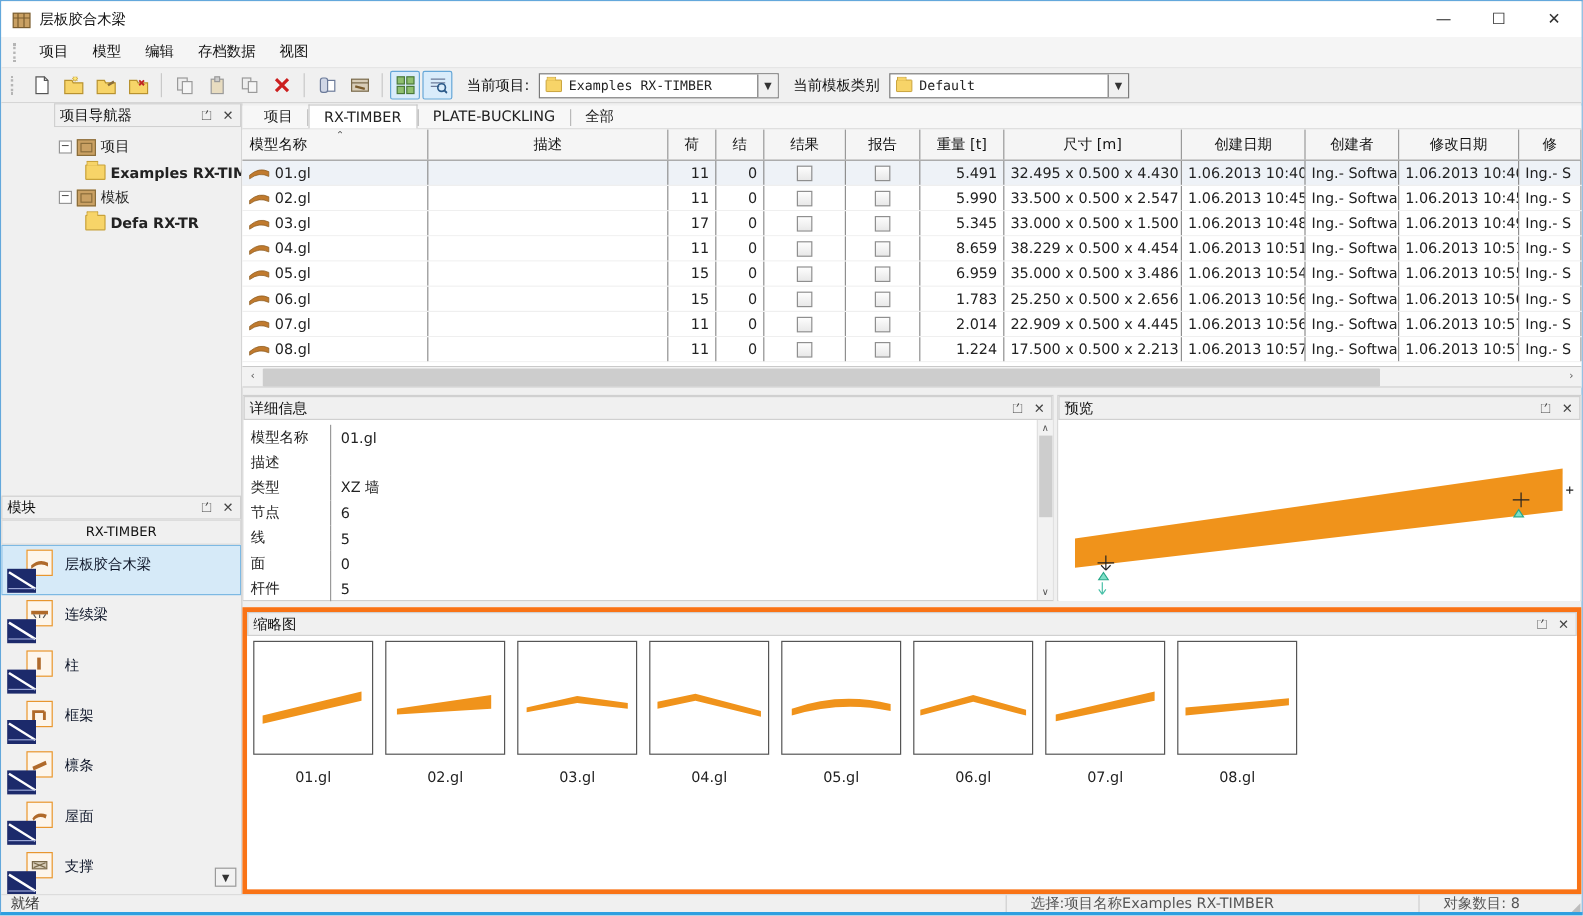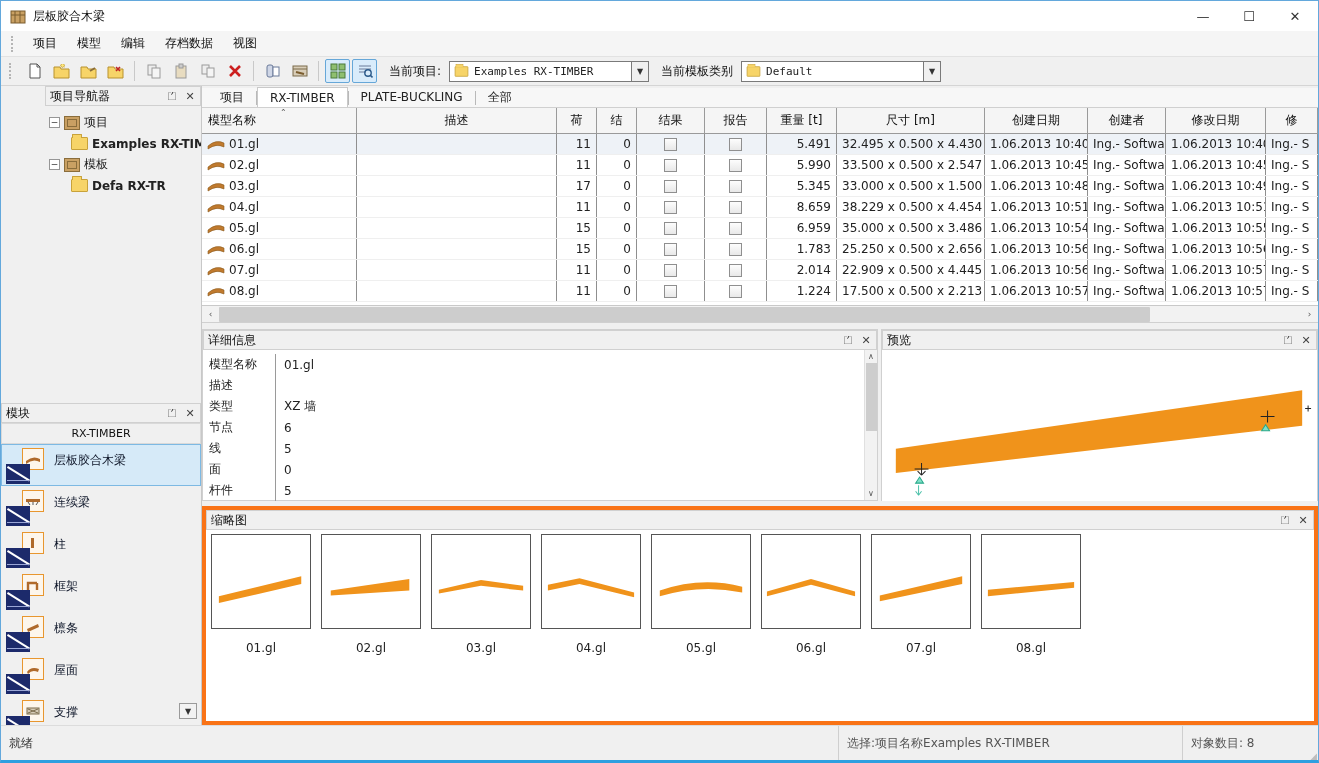--- a/index.html
+++ b/index.html
@@ -110,23 +110,23 @@
 
   
   .thumbs-panel { flex:1 1 auto; display:flex; flex-direction:column; margin-top:5px; background:#fff; border:4px solid #f97316; min-height:0; }
   .thumbs-body { flex:1; background:#fff; padding:4px 0 0 5px; display:flex; gap:10px; align-items:flex-start; overflow:hidden; }
   .thumb-card { width:100px; flex:0 0 auto; display:flex; flex-direction:column; align-items:center; }
   .thumb-box { width:100px; height:95px; border:1px solid #555; background:#fff; display:flex; align-items:center; justify-content:center; }
   .thumb-box svg { width:96px; height:91px; }
   .thumb-label { margin-top:12px; color:#222; }
 
   
-  .statusbar { height:35px; background:#f0f0f0; border-top:1px solid #dcdcdc; display:flex; align-items:center; flex:0 0 auto; }
+  .statusbar { height:15px; background:#f0f0f0; border-top:1px solid #dcdcdc; display:flex; align-items:center; flex:0 0 auto; }
   .status-ready { flex:1; padding-left:8px; color:#333; }
-  .status-seg { border-left:1px solid #cfcfcf; padding:0 8px; color:#555; height:100%; display:flex; align-items:center;text-align:center; }
+  .status-seg { border-left:1px solid #cfcfcf; padding:0 20px; color:#555; height:100%; display:flex; align-items:center;text-align:center; }
   .status-sel { width:344px; }
   .status-count { width:120px; }
   .resize-grip { width:16px; height:100%; position:relative; }
   .resize-grip::before { content:"◢"; position:absolute; right:1px; bottom:-2px; font-size:10px; color:#bdbdbd; }
 
   .orange { fill:#f0931b; }
 </style>
 </head>
 <body>
 

